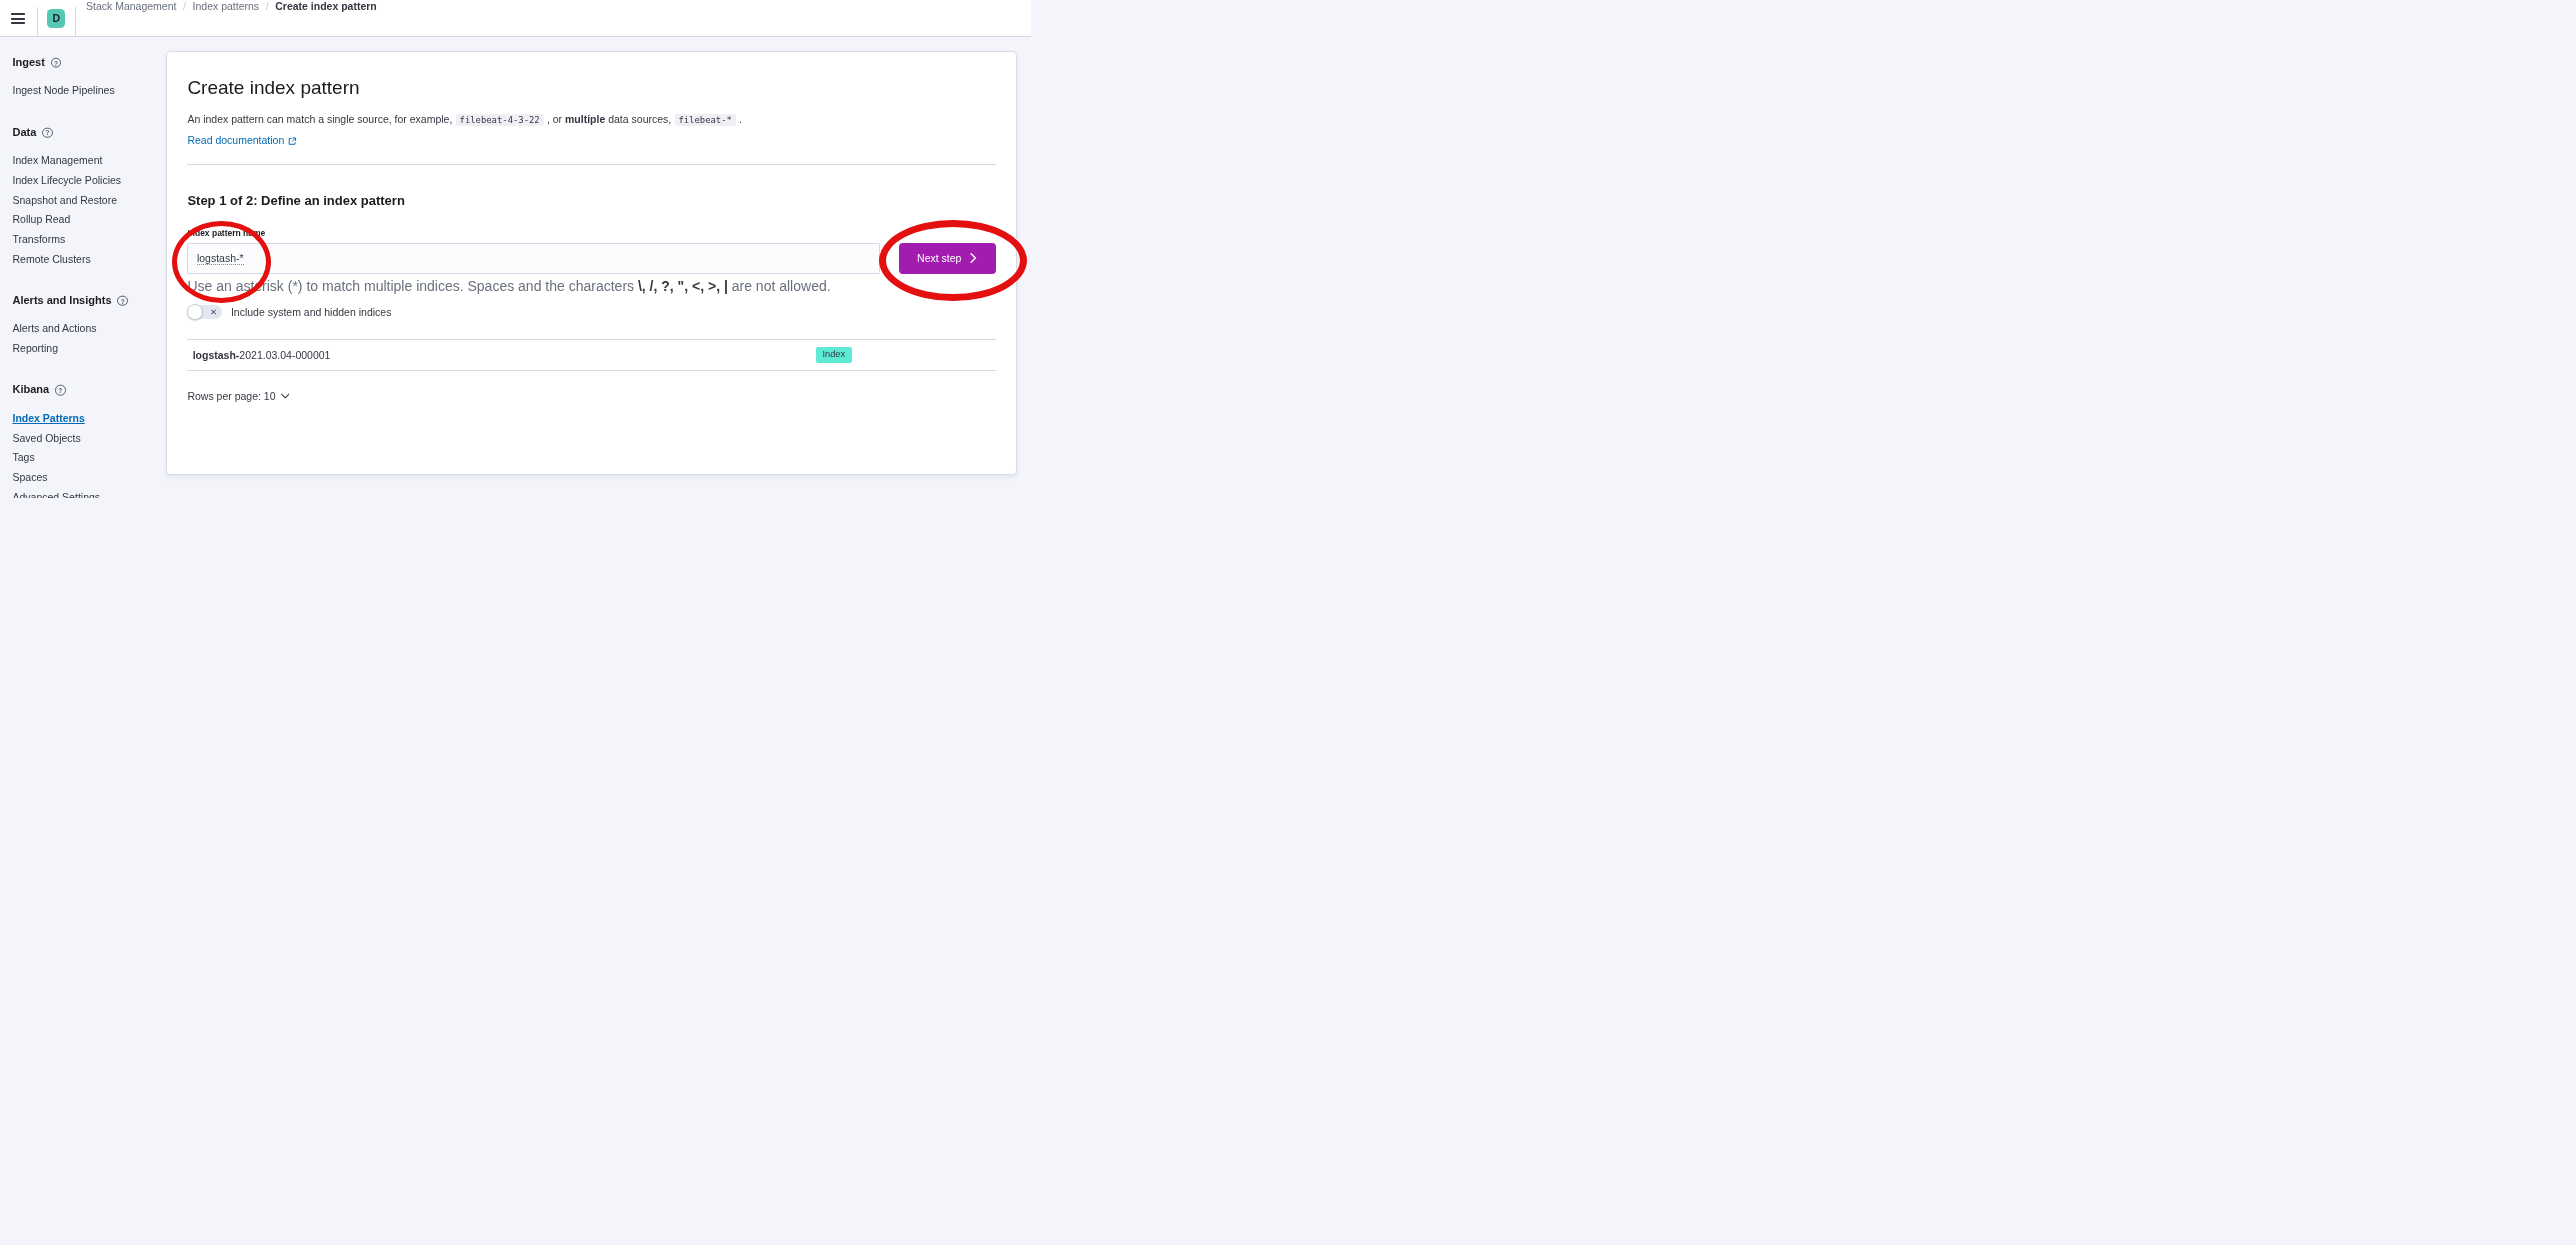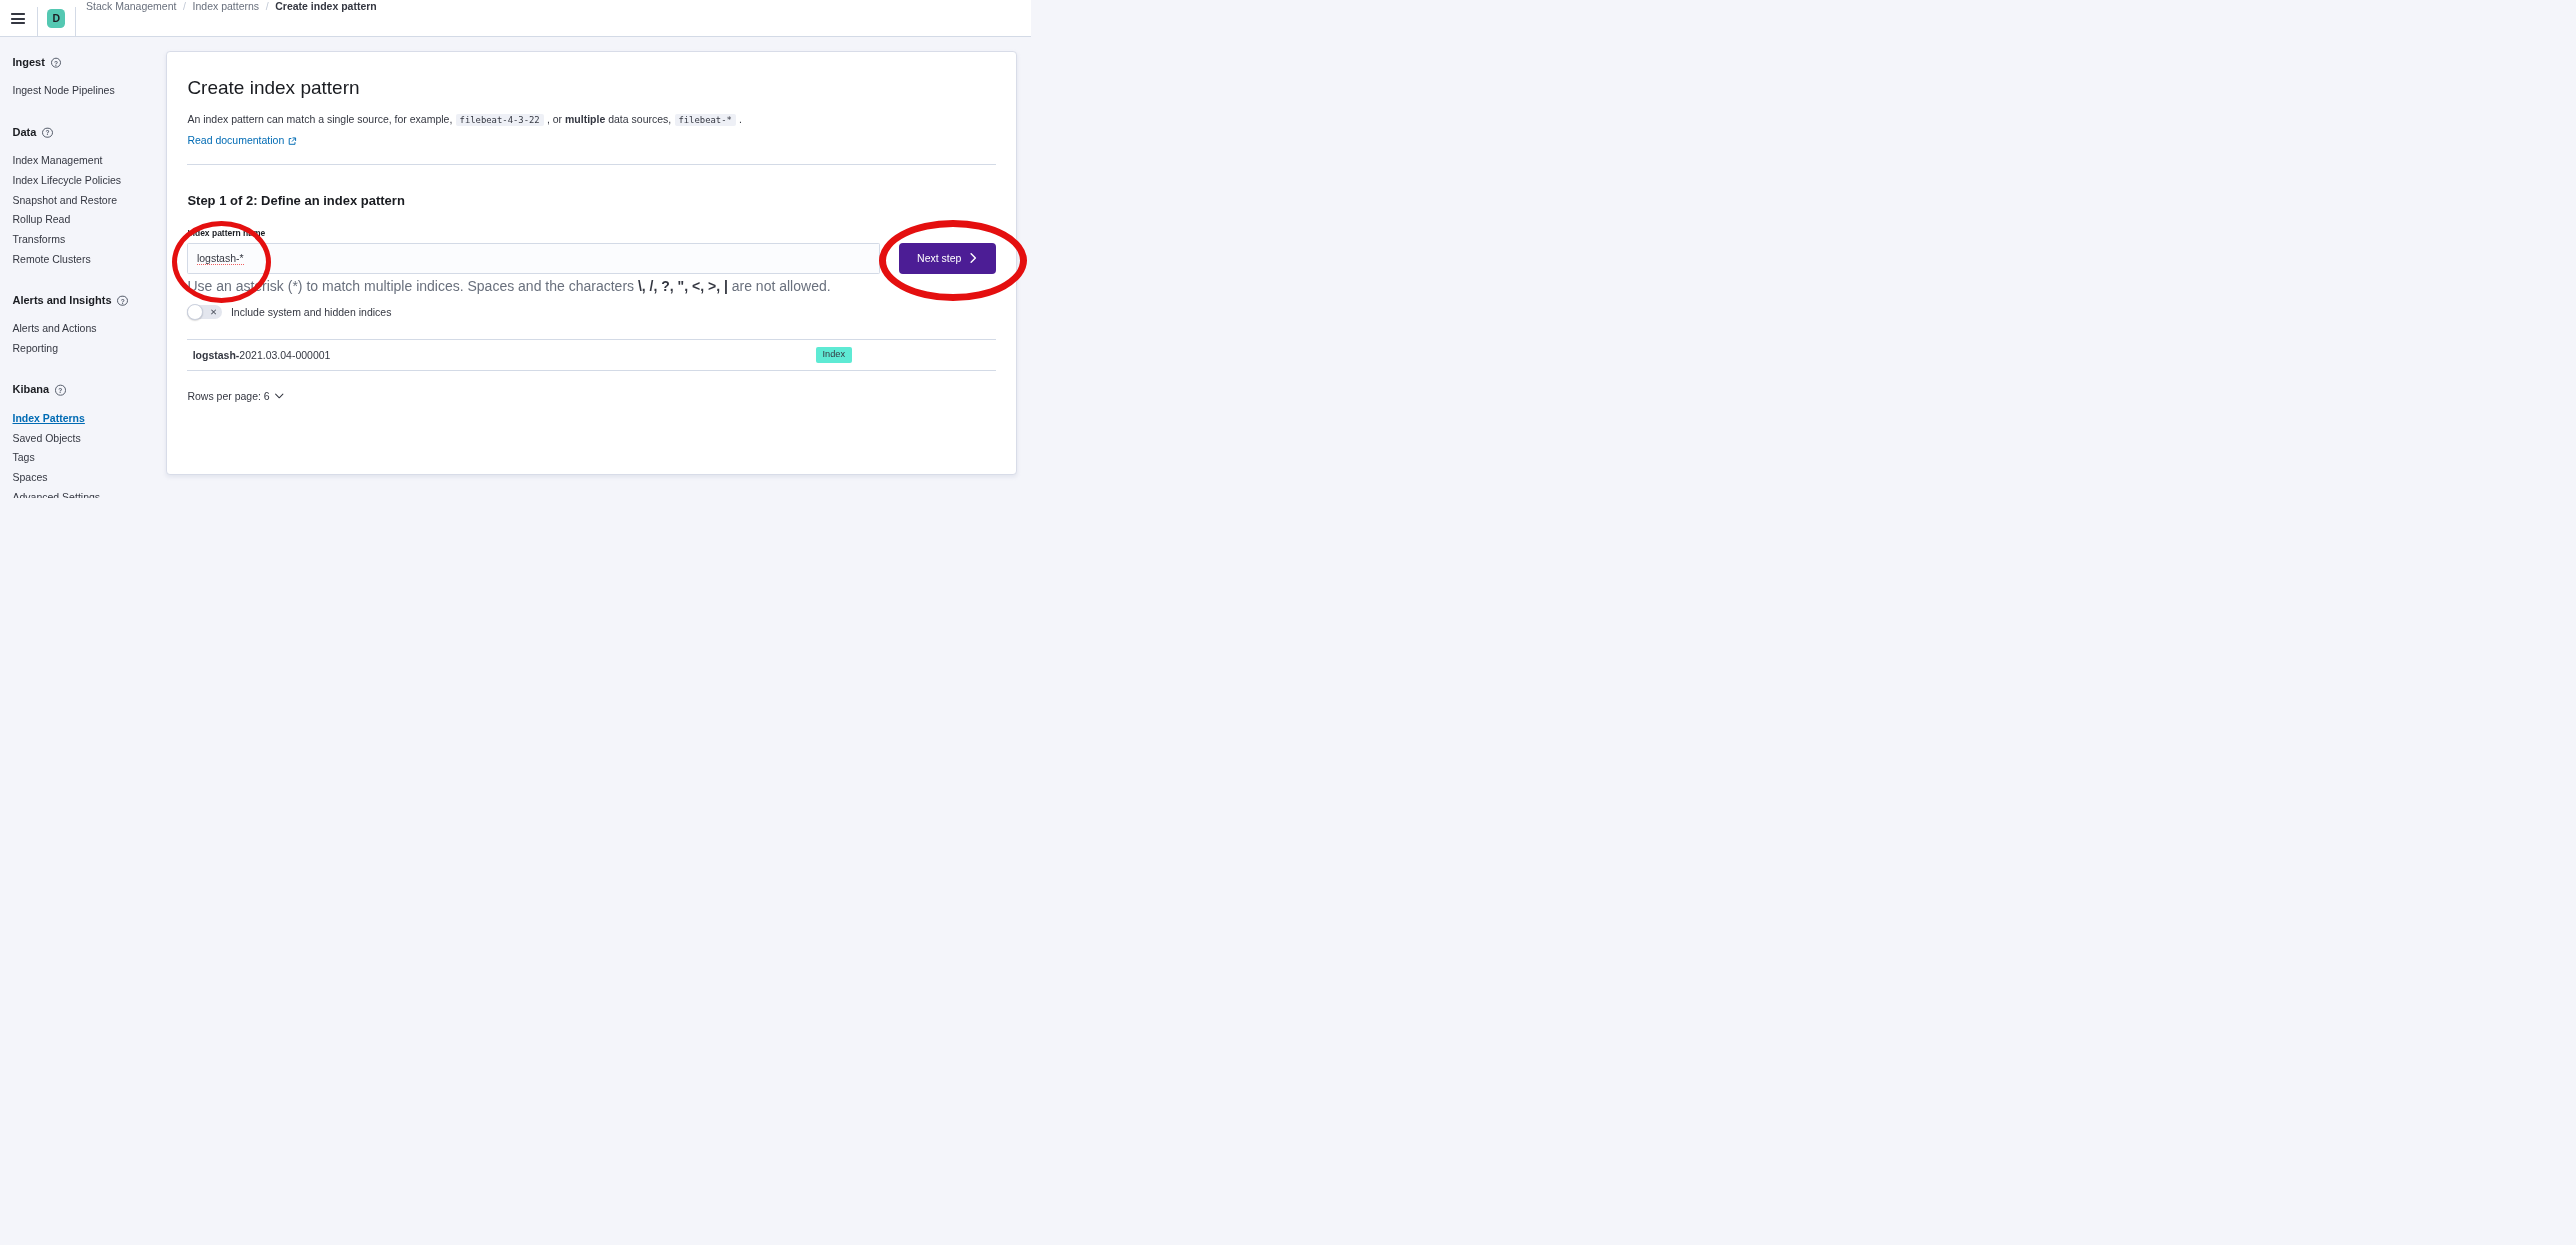--- a/index.html
+++ b/index.html
@@ -80,21 +80,21 @@
   .step-heading { font-size:13px; line-height:16.4px; font-weight:600; color:#1a1c21; margin-top:27.6px; }
   .field-label { font-size:8.5px; font-weight:700; color:#1a1c21; margin-top:19px; line-height:10.5px; }
   .field-row { display:flex; align-items:stretch; margin-top:3.9px; position:relative; }
   .text-input {
     flex:1; height:31.5px; background:#fbfcfe; border:0.7px solid #d3dae6; border-radius:1.3px;
     display:flex; align-items:center; padding:0 8.5px; font-size:10.5px; color:#343741;
     margin-right:18.4px; cursor:text;
   }
   .input-value { border-bottom:1.3px dotted #f05f5f; padding-bottom:0.7px; }
   .next-btn {
-    width:97px; height:31.5px; background:#4c1d95; border:none; border-radius:3.9px;
+    width:97px; height:31.5px; background:#a21caf; border:none; border-radius:3.9px;
     color:#fff; font-size:10.5px; font-weight:500; font-family:inherit;
     display:flex; align-items:center; justify-content:center; cursor:pointer;
   }
   .next-btn svg { margin-left:7.2px; }
   .helper { font-size:14px; line-height:10.5px; color:#69707d; margin-top:6.6px; }
   .helper b { color:#343741; }
   .toggle-row { display:flex; align-items:center; margin-top:13px; height:15.8px; }
   .switch { position:relative; width:35px; height:14.4px; border-radius:7.2px; background:#e3e6ee; cursor:pointer; flex:0 0 auto; }
   .switch .knob {
     position:absolute; left:-0.7px; top:-0.7px; width:15.8px; height:15.8px; border-radius:50%;
@@ -248,20 +248,20 @@
 
   <div class="idx-table">
     <div class="idx-row">
       <span class="idx-name-bold">logstash-</span>
         <span>2021.03.04-000001</span>
       <span class="idx-badge">Index</span>
     </div>
   </div>
 
   <div class="pagination">
-    <span>Rows per page: 6</span>
+    <span>Rows per page: 10</span>
     <svg width="8.5" height="5.9" viewBox="0 0 14 9" fill="none" stroke="#343741" stroke-width="1.7" stroke-linecap="round" stroke-linejoin="round">
       <path d="M1 1.5 L7 7.5 L13 1.5"></path>
     </svg>
   </div>
 
 </div>
 
 
 </body></html>

